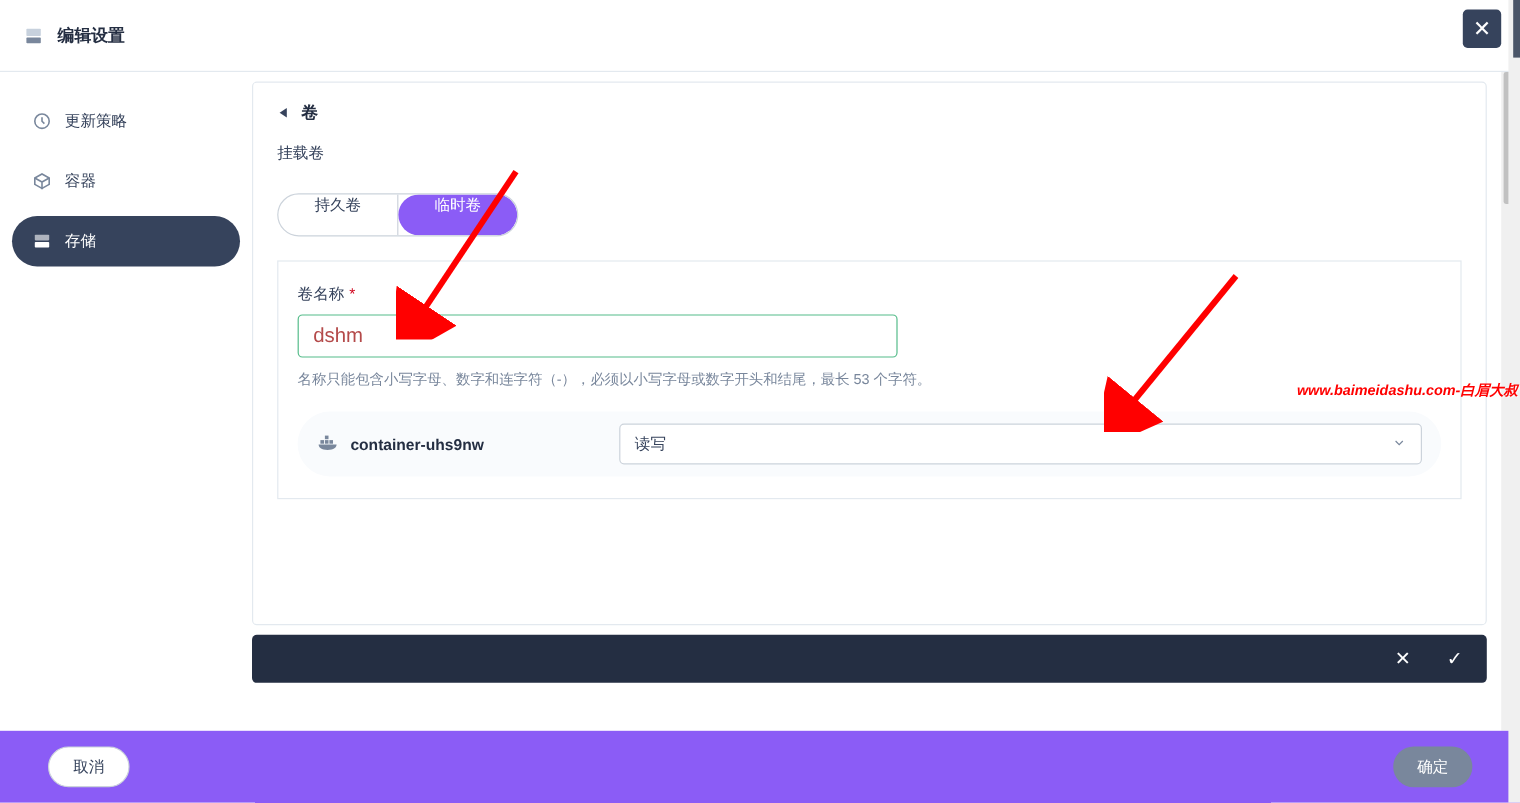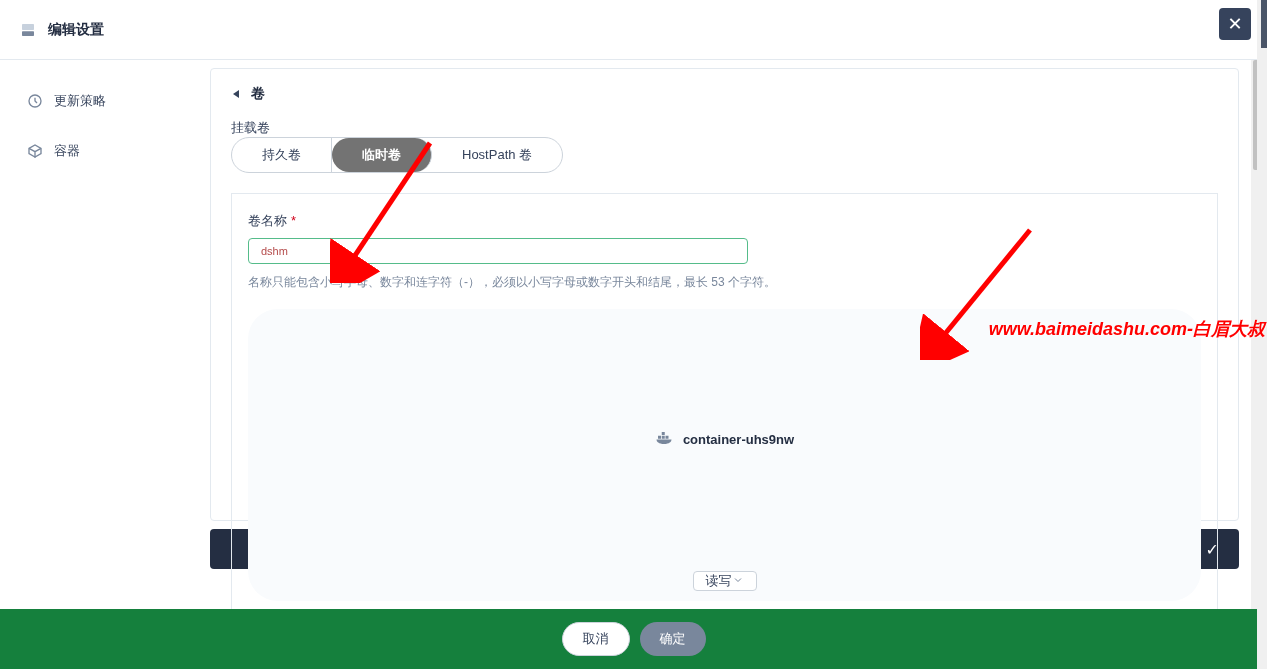--- a/index.html
+++ b/index.html
@@ -122,83 +122,80 @@
     .card-header .triangle {
       margin-right: 10px;
       display: inline-flex;
     }
     .card-body {
       padding: 0 20px 20px 20px;
     }
     .section-label {
       font-size: 13px;
       color: #36435c;
-      margin-bottom: 0;
+      margin-bottom: 24px;
       font-family: Liberation Serif, serif;
     }
     .tabs {
       display: flex;
       border: 1px solid #ccd3db;
       border-radius: 20px;
       overflow: hidden;
       width: fit-content;
       height: 36px;
       margin-bottom: 20px;
     }
     .tab {
       padding: 0 30px;
       display: flex;
-      align-items: center;
       font-size: 13px;
       cursor: pointer;
       color: #36435c;
       border-right: 1px solid #ccd3db;
     }
     .tab:last-child { border-right: none; }
     .tab.active {
-      background: #737373;
+      background: #8b5cf6;
       color: #ffffff;
       border-radius: 18px;
-      font-weight: bold;
     }
     .inner-card {
       border: 1px solid #e3e9ef;
       border-radius: 0;
       padding: 18px 16px;
     }
     .field-label {
       font-size: 13px;
       color: #36435c;
       margin-bottom: 8px;
     }
     .field-label .req { color: #d0021b; margin-left: 4px; }
     .text-input {
       width: 500px;
-      height: 26px;
+      height: 36px;
       border: 1px solid #55bc8a;
       border-radius: 4px;
       padding: 0 12px;
-      font-size: 11px;
+      font-size: 17px;
       color: #b44a4a;
       outline: none;
     }
     .hint {
       font-size: 12px;
       color: #79879c;
       margin-top: 10px;
       margin-bottom: 18px;
     }
     .row-box {
       background: #f9fbfd;
       border-radius: 30px;
       padding: 10px 16px;
       display: flex;
       align-items: center;
       gap: 12px;
-      flex-direction: column;
     }
     .container-name {
       flex: 0 0 240px;
       display: flex;
       align-items: center;
       gap: 10px;
       font-size: 13px;
       font-weight: 600;
       color: #242e42;
     }
@@ -257,23 +254,23 @@
       cursor: pointer;
     }
     .footer {
       position: absolute;
       bottom: 0;
       left: 0;
       right: 0;
       height: 60px;
       display: flex;
       align-items: center;
-      justify-content: center;
+      justify-content: space-between;
       padding: 0 40px;
-      background: #15803d;
+      background: #8b5cf6;
       gap: 10px;
     }
     .btn {
       height: 34px;
       padding: 0 20px;
       border-radius: 18px;
       font-size: 13px;
       display: flex;
       align-items: center;
       cursor: pointer;
@@ -284,21 +281,21 @@
       border: 1px solid #ccd3db;
       color: #36435c;
     }
     .btn-confirm {
       background: #79879c;
       color: #ffffff;
     }
     .watermark {
       position: absolute;
       color: #ff0000;
-      font-size: 18px;
+      font-size: 12px;
       font-weight: 700;
       font-style: italic;
       z-index: 100;
       top: 317px;
       right: 2px;
       text-shadow: 1px 1px 0 rgba(255,255,255,0.5);
     }
     .arrow {
       position: absolute;
       z-index: 99;
@@ -350,20 +347,29 @@
       <span>更新策略</span>
     </div>
     <div class="sidebar-item">
       <span class="sidebar-item-icon">
         <svg width="16" height="16" viewBox="0 0 24 24">
             <path d="M3 8l9-5 9 5v8l-9 5-9-5z" fill="none" stroke="#79879c" stroke-width="2"></path>
             <path d="M3 8l9 5 9-5M12 13v9" stroke="#79879c" stroke-width="2" fill="none"></path>
           </svg>
       </span>
       <span>容器</span>
+    </div>
+    <div class="sidebar-item active">
+      <span class="sidebar-item-icon">
+        <svg width="16" height="16" viewBox="0 0 24 24">
+            <rect x="3" y="13" width="18" height="7" rx="1" fill="#ffffff"></rect>
+            <rect x="3" y="4" width="18" height="7" rx="1" fill="#ffffff" opacity="0.6"></rect>
+          </svg>
+      </span>
+      <span>存储</span>
     </div>
   </div>
 
   <div class="main">
     <div class="card">
       <div class="card-header">
         <span class="triangle">
           <svg width="10" height="10" viewBox="0 0 10 10">
               <path d="M8 1 L2 5 L8 9 Z" fill="#36435c"></path>
             </svg>
@@ -371,23 +377,20 @@
         <span>卷</span>
       </div>
       <div class="card-body">
         <div class="section-label">挂载卷</div>
         <div class="tabs">
           <div class="tab">
               <span>持久卷</span>
             </div>
           <div class="tab active">
               <span>临时卷</span>
-            </div>
-          <div class="tab">
-              <span>HostPath 卷</span>
             </div>
         </div>
 
         <div class="inner-card">
           <div class="field-label">
             <span>卷名称</span><span class="req">*</span>
           </div>
           <input class="text-input" type="text" value="dshm" style="">
           <div class="hint">名称只能包含小写字母、数字和连字符（-），必须以小写字母或数字开头和结尾，最长 53 个字符。</div>
 

